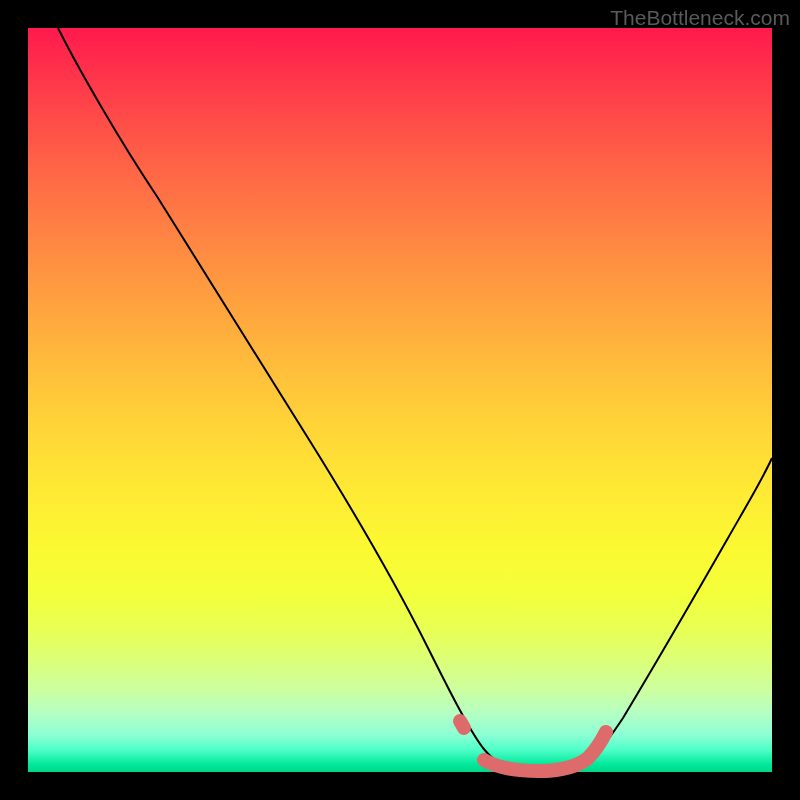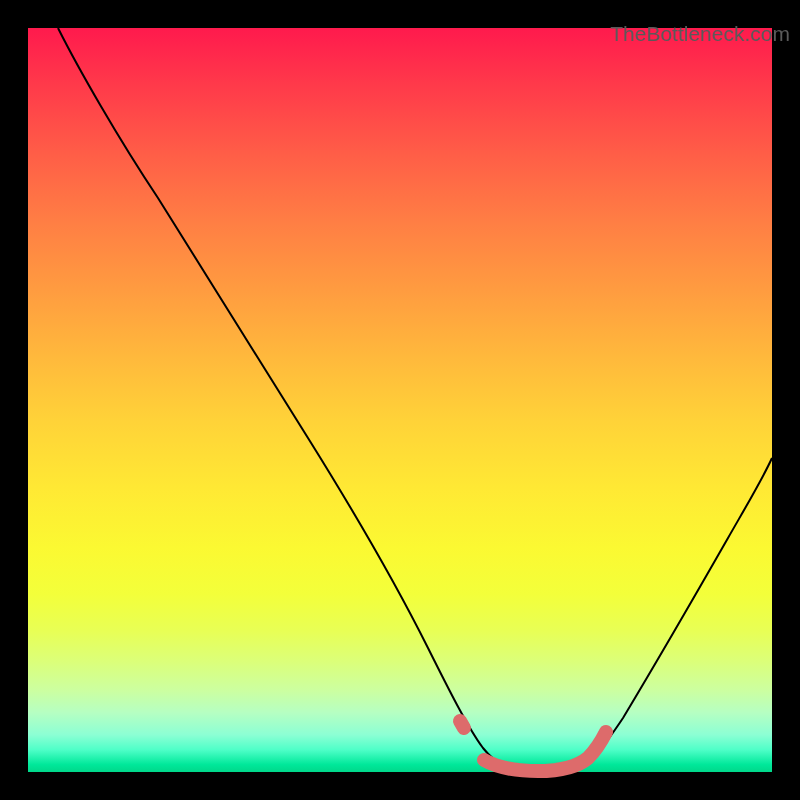--- a/index.html
+++ b/index.html
@@ -12,21 +12,21 @@
     font-family: Arial, sans-serif;
   }
   .container {
     position: relative;
     width: 800px;
     height: 800px;
     background: #000;
   }
   .watermark {
     position: absolute;
-    top: 22px;
+    top: 6px;
     right: 10px;
     color: #5a5a5a;
     font-size: 21px;
     font-weight: 500;
     z-index: 10;
   }
   .plot-area {
     position: absolute;
     left: 28px;
     top: 28px;

